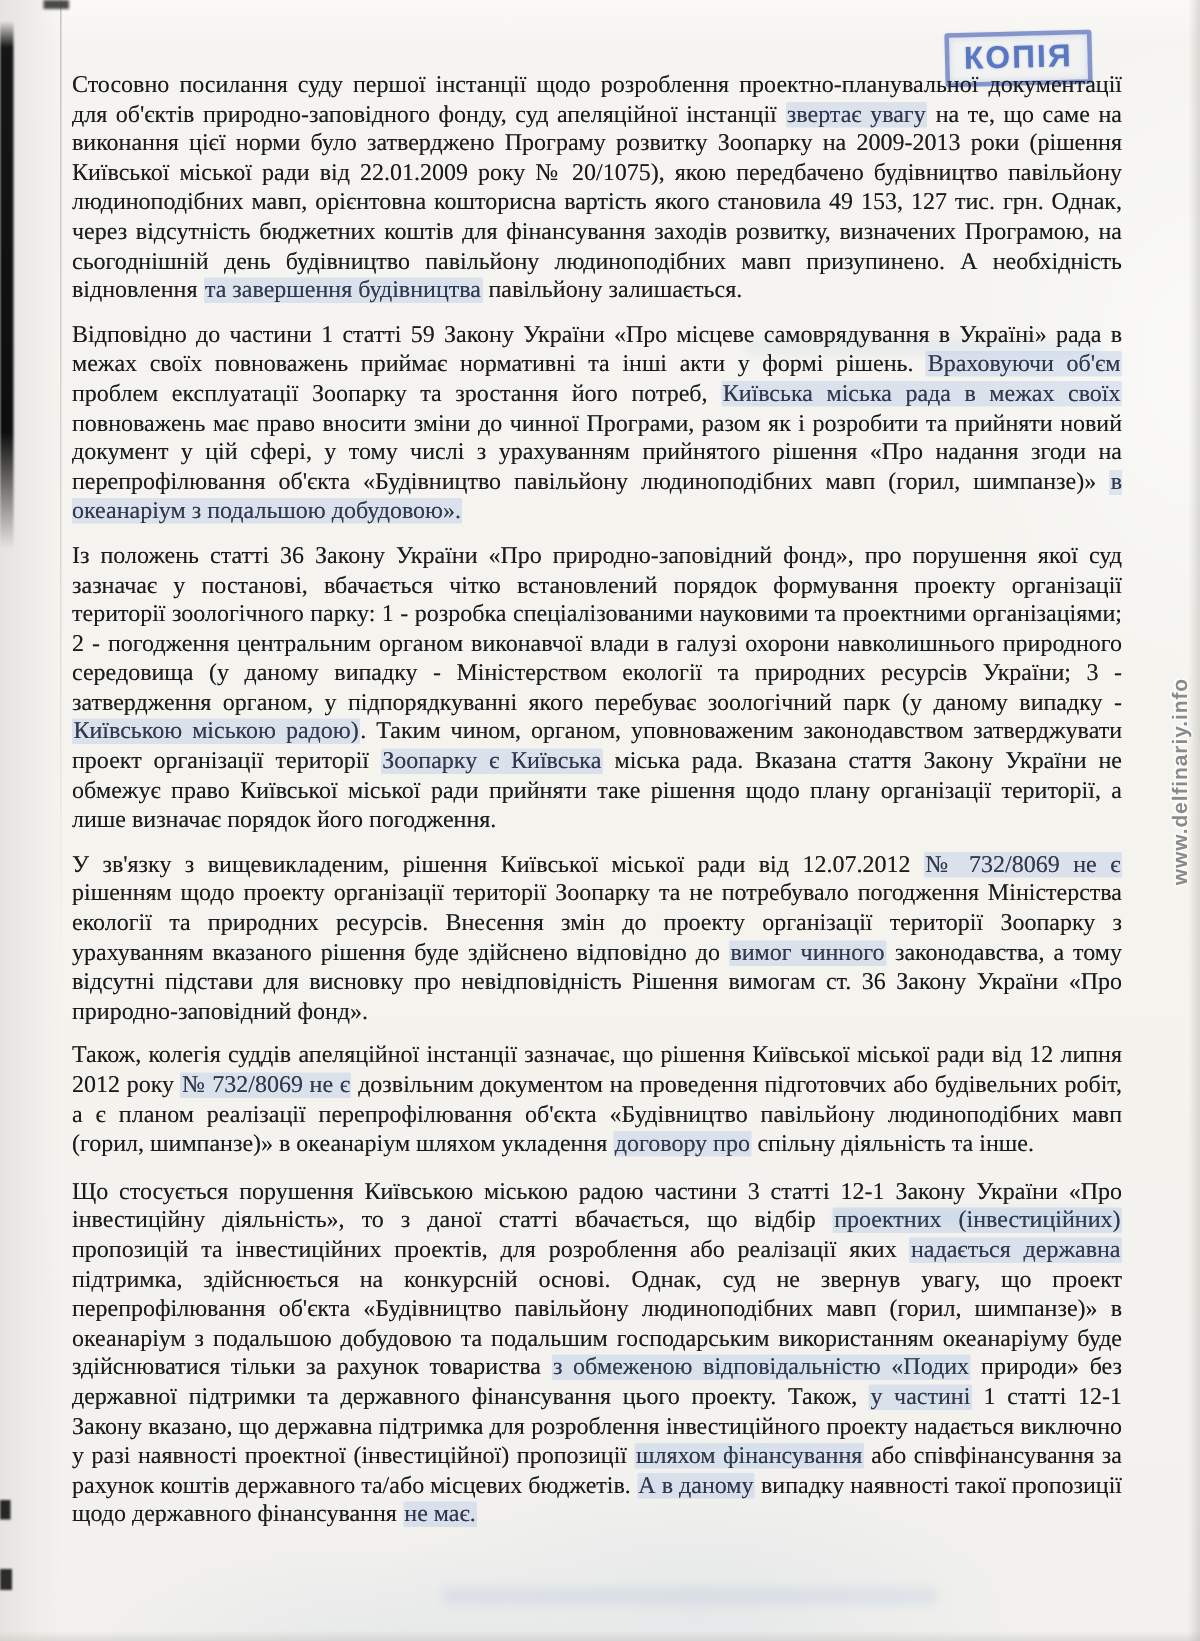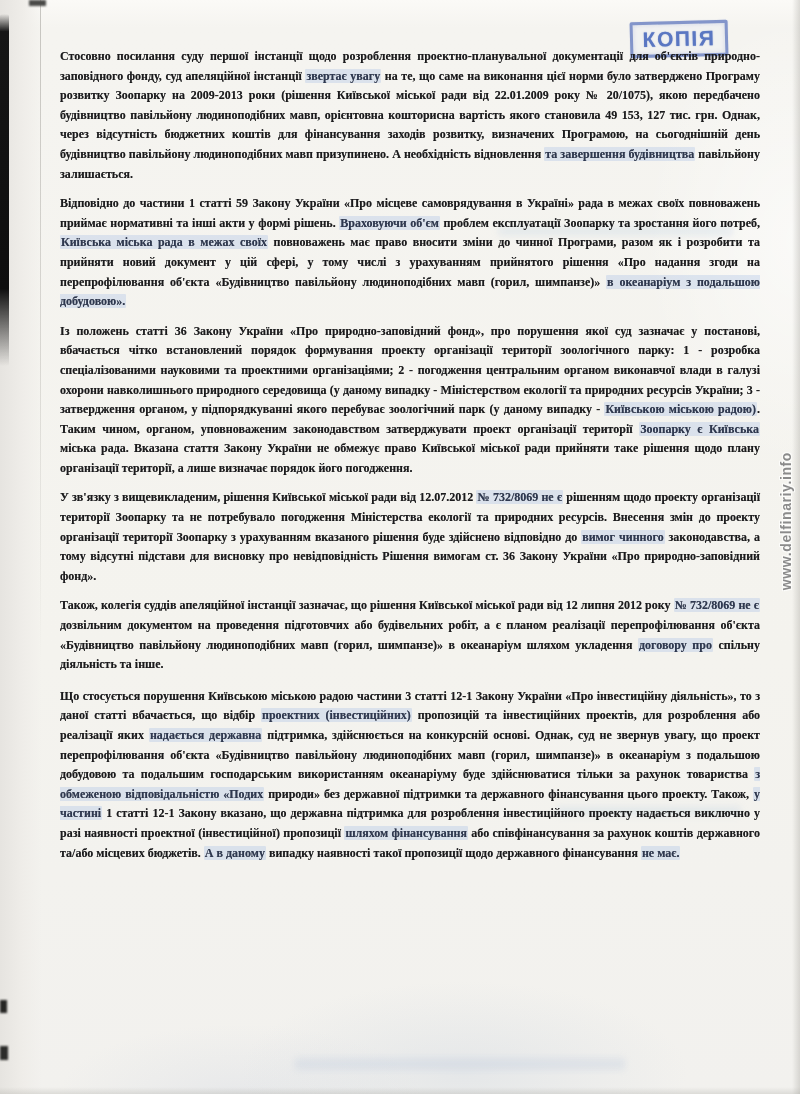--- a/index.html
+++ b/index.html
@@ -75,27 +75,26 @@
     font-size: 14px;
     letter-spacing: 0.6px;
     color: #8b8b8b;
     text-shadow:
       -1px -1px 0 #fcfcfa, 1px -1px 0 #fcfcfa,
       -1px 1px 0 #fcfcfa, 1px 1px 0 #fcfcfa,
       0 0 2px #fcfcfa;
   }
   
   .doc-text {
-    position: absolute; left: 60px; top: 47px; width: 700px;
+    position: absolute; left: 48px; top: 47px; width: 700px;
     color: #1b1b1d;
-    font-size: 12px;
+    font-size: 16px;
     line-height: 19.6px;
     text-align: justify;
     text-shadow: 0 0 0.4px rgba(20,20,20,0.5);
-    font-weight: bold;
   }
   .doc-text p { margin: 0 0 10px 0; }
   .doc-text p:last-child { margin-bottom: 0; margin-top: 12px; }
   mark.hl {
     background: rgba(158,186,230,0.30);
     color: #2e3850;
     padding: 0 1px;
     border-radius: 1px;
   }
   

